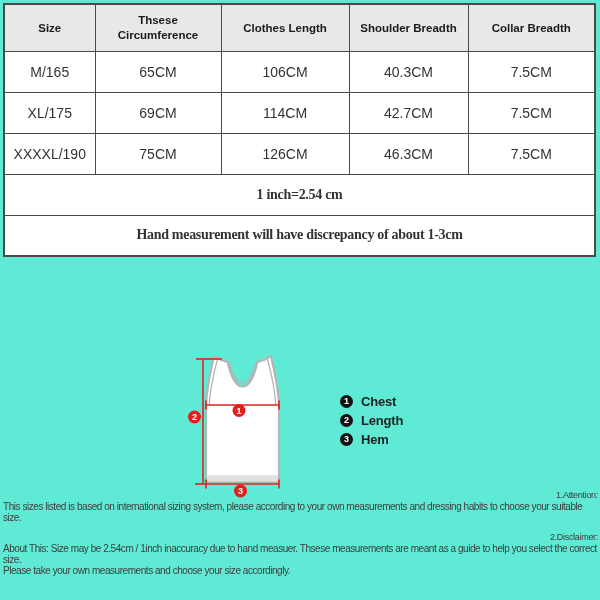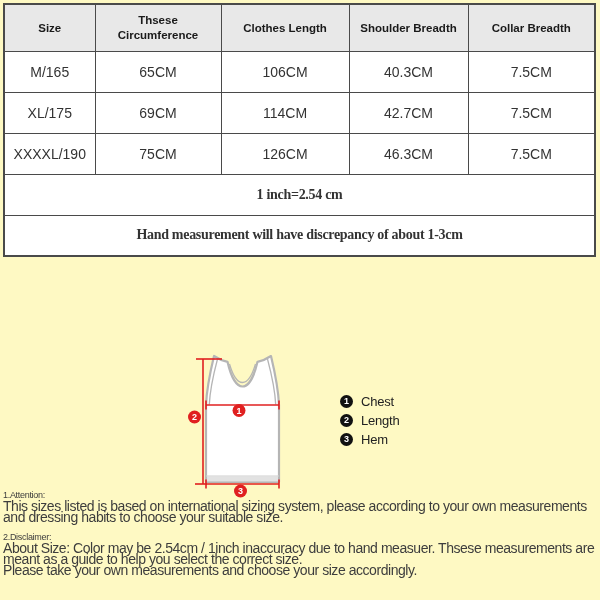--- a/index.html
+++ b/index.html
@@ -1,18 +1,18 @@
 <!DOCTYPE html>
 <html><head>
 <meta charset="utf-8">
 <style>
   * { margin:0; padding:0; box-sizing:border-box; }
   html,body { background:#fff; }
   body { font-family:"Liberation Sans", sans-serif; }
-  .canvas { position:relative; width:600px; height:600px; background:#fef9c3; overflow:hidden; }
+  .canvas { position:relative; width:600px; height:600px; background:#5eead4; overflow:hidden; }
 
   
   table.size-chart {
     position:absolute; left:3px; top:3px;
     width:591px; table-layout:fixed;
     border-collapse:collapse;
     border:2px solid #4a4a4a;
   }
   table.size-chart th, table.size-chart td {
     border:1px solid #4a4a4a;
@@ -36,28 +36,28 @@
 
   
   .diagram-svg { position:absolute; left:150px; top:352px; }
 
   .legend { position:absolute; left:340px; top:395px; display:flex; flex-direction:column; gap:6px; }
   .legend-item { display:flex; align-items:center; gap:8px; height:13px; }
   .legend-marker {
     width:13px; height:13px; border-radius:50%; background:#111; color:#fff;
     font-size:9px; font-weight:bold; line-height:13px; text-align:center; flex:0 0 13px;
   }
-  .legend-label { font-size:13px; font-weight:normal; color:#222; letter-spacing:-0.2px; }
+  .legend-label { font-size:13px; font-weight:bold; color:#222; letter-spacing:-0.2px; }
 
   
   .sections { position:absolute; left:3px; top:490px; width:595px; }
   .section { margin-bottom:9px; }
-  .section-heading { font-size:9px; color:#3d3d3d; letter-spacing:-0.3px; margin-bottom:1px; }
+  .section-heading { font-size:9px; color:#3d3d3d; letter-spacing:-0.3px; margin-bottom:1px;text-align:right; }
   .section-body {
-    font-size:14px; color:#3d3d3d; line-height:11px;
+    font-size:10px; color:#3d3d3d; line-height:11px;
     letter-spacing:-0.45px; white-space:pre-line;
   }
 </style>
 </head>
 <body>
 
 <div class="canvas">
 
   <table class="size-chart">
     <colgroup>
@@ -171,18 +171,18 @@
     </div>
   </div>
 
   <div class="sections">
     <div class="section">
       <div class="section-heading">1.Attention:</div>
       <div class="section-body">This sizes listed is based on international sizing system, please according to your own measurements and dressing habits to choose your suitable size.</div>
     </div>
     <div class="section">
       <div class="section-heading">2.Disclaimer:</div>
-      <div class="section-body">About Size: Color may be 2.54cm / 1inch inaccuracy due to hand measuer. Thsese measurements are meant as a guide to help you select the correct size.
+      <div class="section-body">About This: Size may be 2.54cm / 1inch inaccuracy due to hand measuer. Thsese measurements are meant as a guide to help you select the correct size.
 Please take your own measurements and choose your size accordingly.</div>
     </div>
   </div>
 
 </div>
 
 </body></html>

